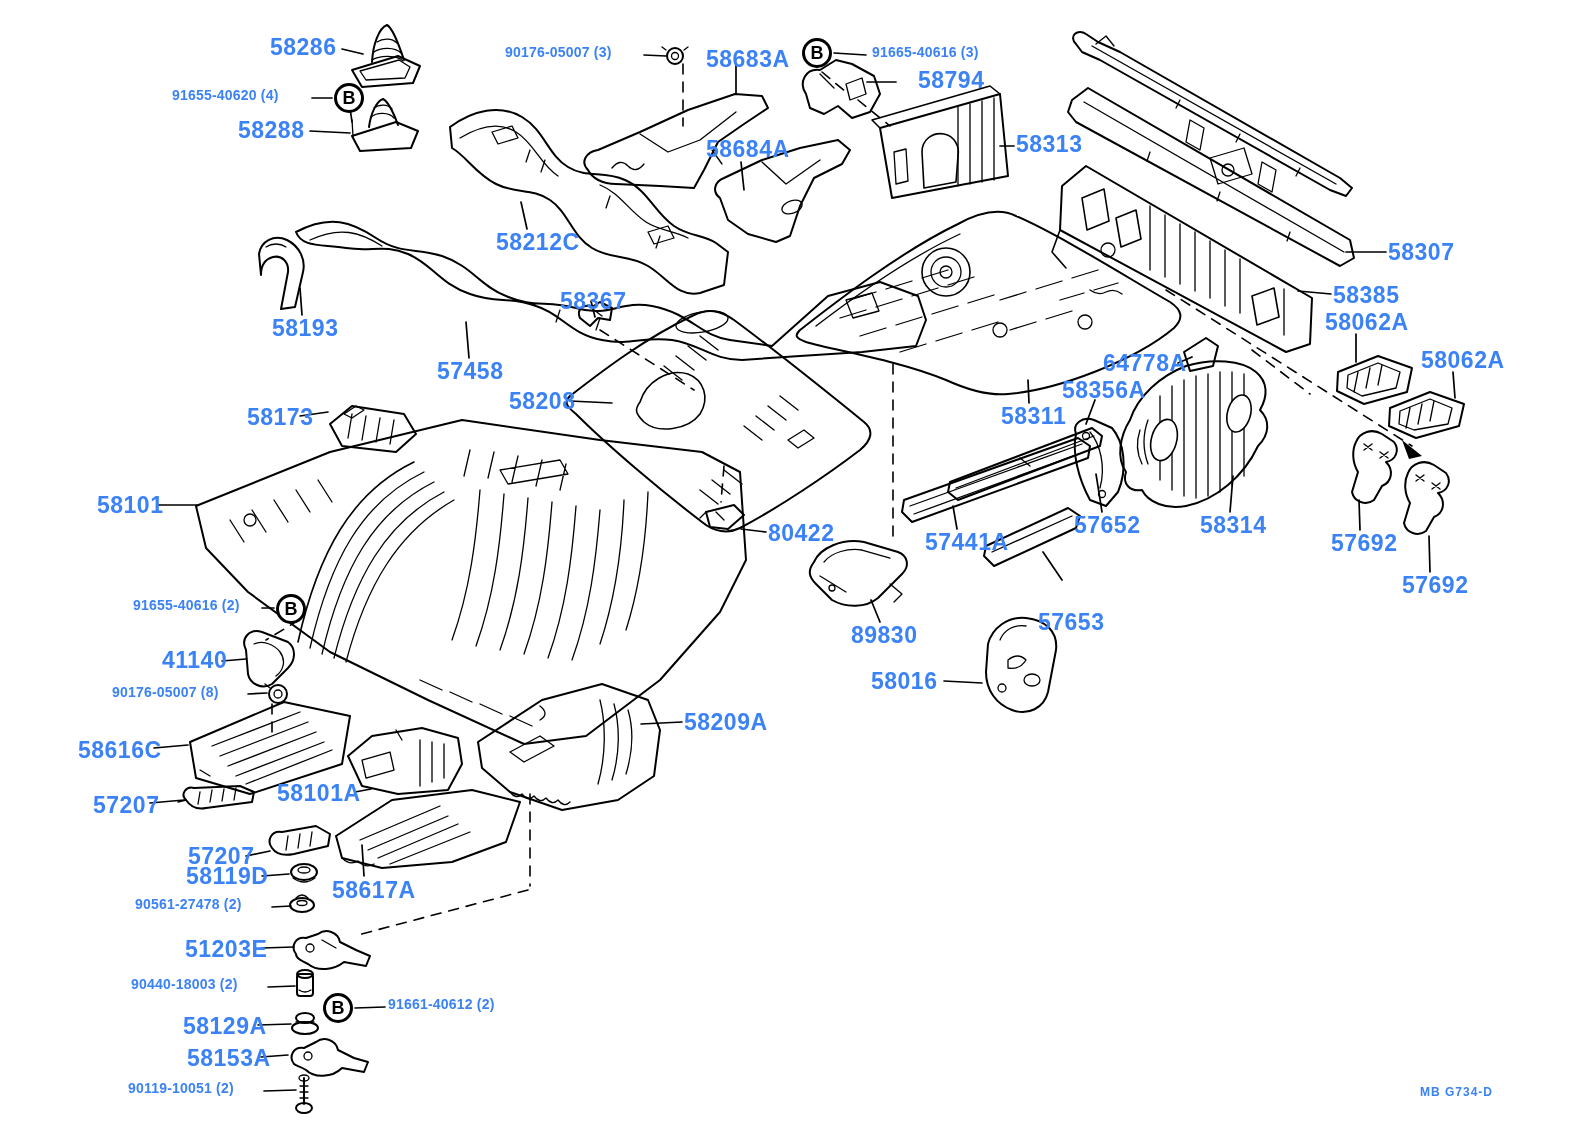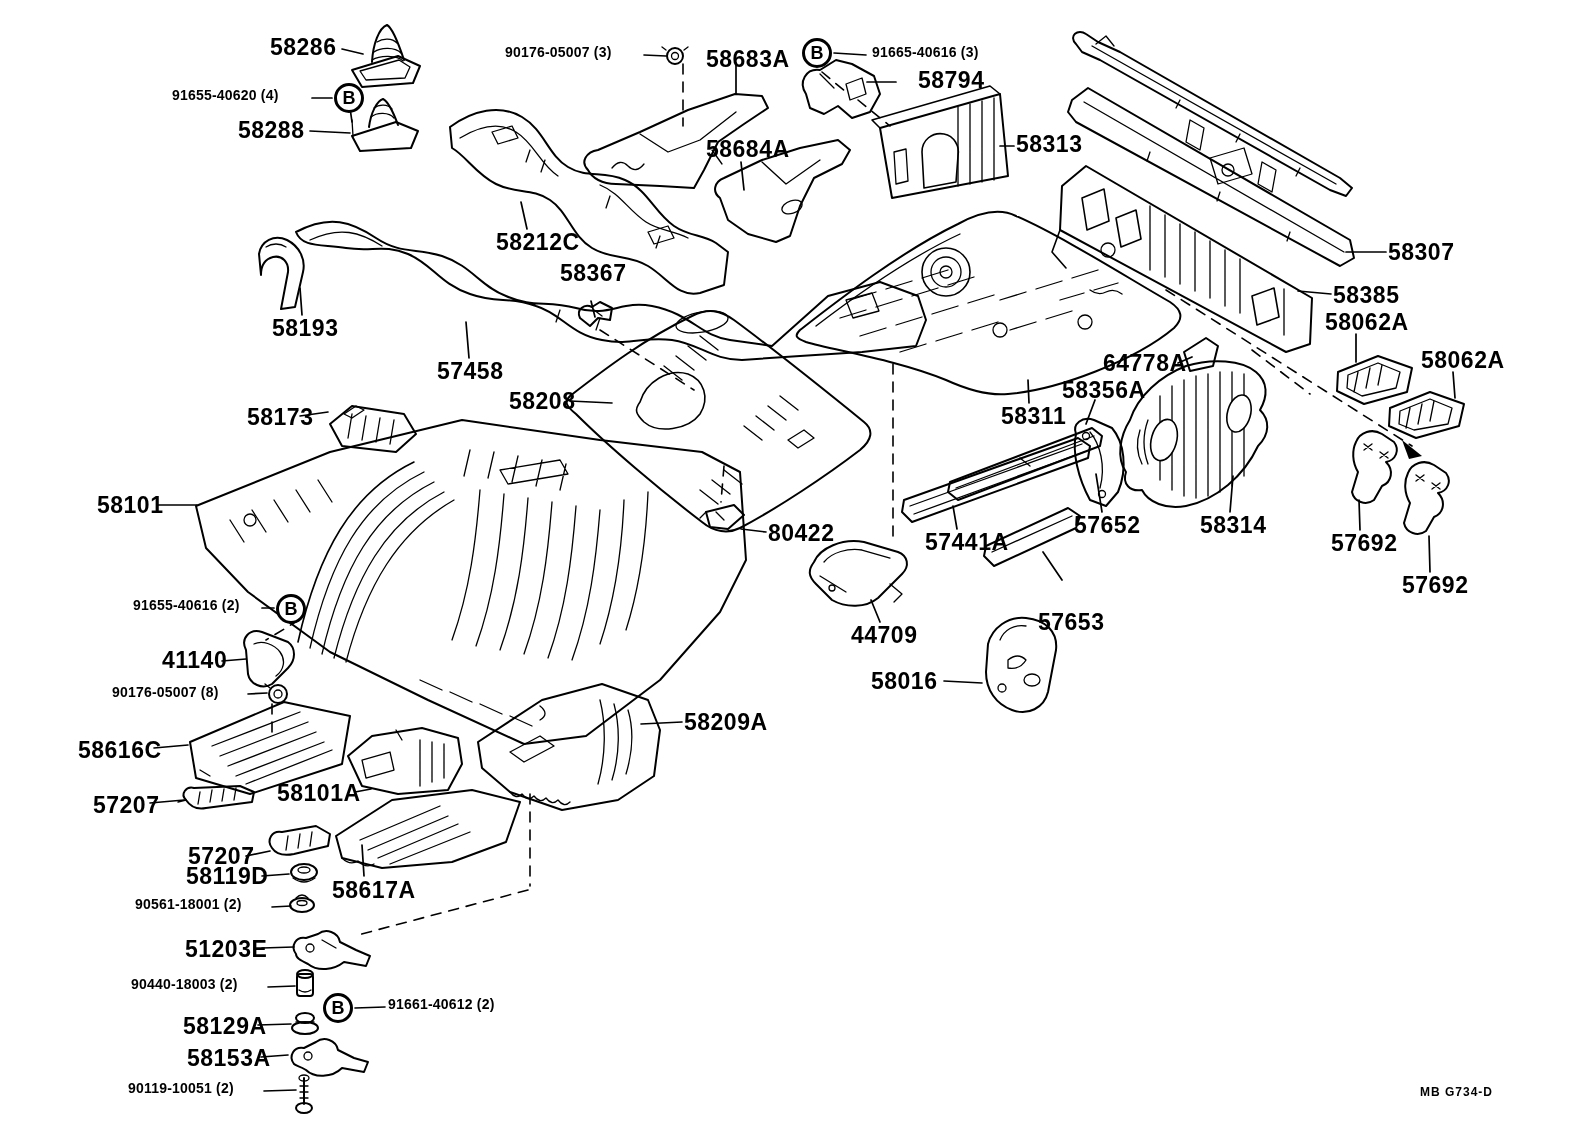--- a/index.html
+++ b/index.html
@@ -1,19 +1,19 @@
 <!DOCTYPE html>
 <html><head>
 <meta charset="utf-8">
 <style>
   html,body{margin:0;padding:0;background:#fff;}
   .page{position:relative;width:1576px;height:1126px;background:#ffffff;overflow:hidden;
         font-family:"Liberation Sans", sans-serif;color:#000;}
   .art{position:absolute;left:0;top:0;}
-  .lbl{position:absolute;color:#000000;font-weight:bold;white-space:nowrap;line-height:1;}
+  .lbl{position:absolute;color:#3b82f6;font-weight:bold;white-space:nowrap;line-height:1;}
   .part{font-size:23px;letter-spacing:0.5px;}
   .fast{font-size:14px;letter-spacing:0.2px;}
   .bmark{position:absolute;width:30px;height:30px;border:3px solid #000;border-radius:50%;
          display:flex;align-items:center;justify-content:center;
          font-size:18px;font-weight:bold;background:#fff;box-sizing:border-box;}
   .footer{font-size:12px;font-weight:bold;letter-spacing:1px;}
 </style>
 </head>
 <body>
 
@@ -375,49 +375,49 @@
 <div class="lbl part" style="left:706px;top:48px">58683A</div>
 <div class="lbl fast" style="left:872px;top:45px">91665-40616 (3)</div>
 <div class="lbl part" style="left:918px;top:69px">58794</div>
 <div class="lbl part" style="left:706px;top:138px">58684A</div>
 <div class="lbl part" style="left:1016px;top:133px">58313</div>
 <div class="lbl part" style="left:1388px;top:241px">58307</div>
 <div class="lbl part" style="left:1333px;top:284px">58385</div>
 <div class="lbl part" style="left:1325px;top:311px">58062A</div>
 <div class="lbl part" style="left:1421px;top:349px">58062A</div>
 <div class="lbl part" style="left:496px;top:231px">58212C</div>
-<div class="lbl part" style="left:560px;top:262px">58367</div>
+<div class="lbl part" style="left:560px;top:290px">58367</div>
 <div class="lbl part" style="left:272px;top:317px">58193</div>
 <div class="lbl part" style="left:437px;top:360px">57458</div>
 <div class="lbl part" style="left:509px;top:390px">58208</div>
 <div class="lbl part" style="left:247px;top:406px">58173</div>
 <div class="lbl part" style="left:97px;top:494px">58101</div>
 <div class="lbl part" style="left:1103px;top:352px">64778A</div>
 <div class="lbl part" style="left:1062px;top:379px">58356A</div>
 <div class="lbl part" style="left:1001px;top:405px">58311</div>
 <div class="lbl part" style="left:1074px;top:514px">57652</div>
 <div class="lbl part" style="left:1200px;top:514px">58314</div>
 <div class="lbl part" style="left:925px;top:531px">57441A</div>
 <div class="lbl part" style="left:1038px;top:611px">57653</div>
 <div class="lbl part" style="left:768px;top:522px">80422</div>
-<div class="lbl part" style="left:851px;top:624px">44709</div>
+<div class="lbl part" style="left:851px;top:624px">89830</div>
 <div class="lbl part" style="left:871px;top:670px">58016</div>
 <div class="lbl part" style="left:1331px;top:532px">57692</div>
 <div class="lbl part" style="left:1402px;top:574px">57692</div>
 <div class="lbl fast" style="left:133px;top:598px">91655-40616 (2)</div>
 <div class="lbl part" style="left:162px;top:649px">41140</div>
 <div class="lbl fast" style="left:112px;top:685px">90176-05007 (8)</div>
 <div class="lbl part" style="left:78px;top:739px">58616C</div>
 <div class="lbl part" style="left:93px;top:794px">57207</div>
 <div class="lbl part" style="left:277px;top:782px">58101A</div>
 <div class="lbl part" style="left:684px;top:711px">58209A</div>
 <div class="lbl part" style="left:188px;top:845px">57207</div>
 <div class="lbl part" style="left:186px;top:865px">58119D</div>
 <div class="lbl part" style="left:332px;top:879px">58617A</div>
-<div class="lbl fast" style="left:135px;top:897px">90561-18001 (2)</div>
+<div class="lbl fast" style="left:135px;top:897px">90561-27478 (2)</div>
 <div class="lbl part" style="left:185px;top:938px">51203E</div>
 <div class="lbl fast" style="left:131px;top:977px">90440-18003 (2)</div>
 <div class="lbl fast" style="left:388px;top:997px">91661-40612 (2)</div>
 <div class="lbl part" style="left:183px;top:1015px">58129A</div>
 <div class="lbl part" style="left:187px;top:1047px">58153A</div>
 <div class="lbl fast" style="left:128px;top:1081px">90119-10051 (2)</div>
 
 <div class="bmark" style="left:334px;top:83px">
       <span>B</span>
     </div>

